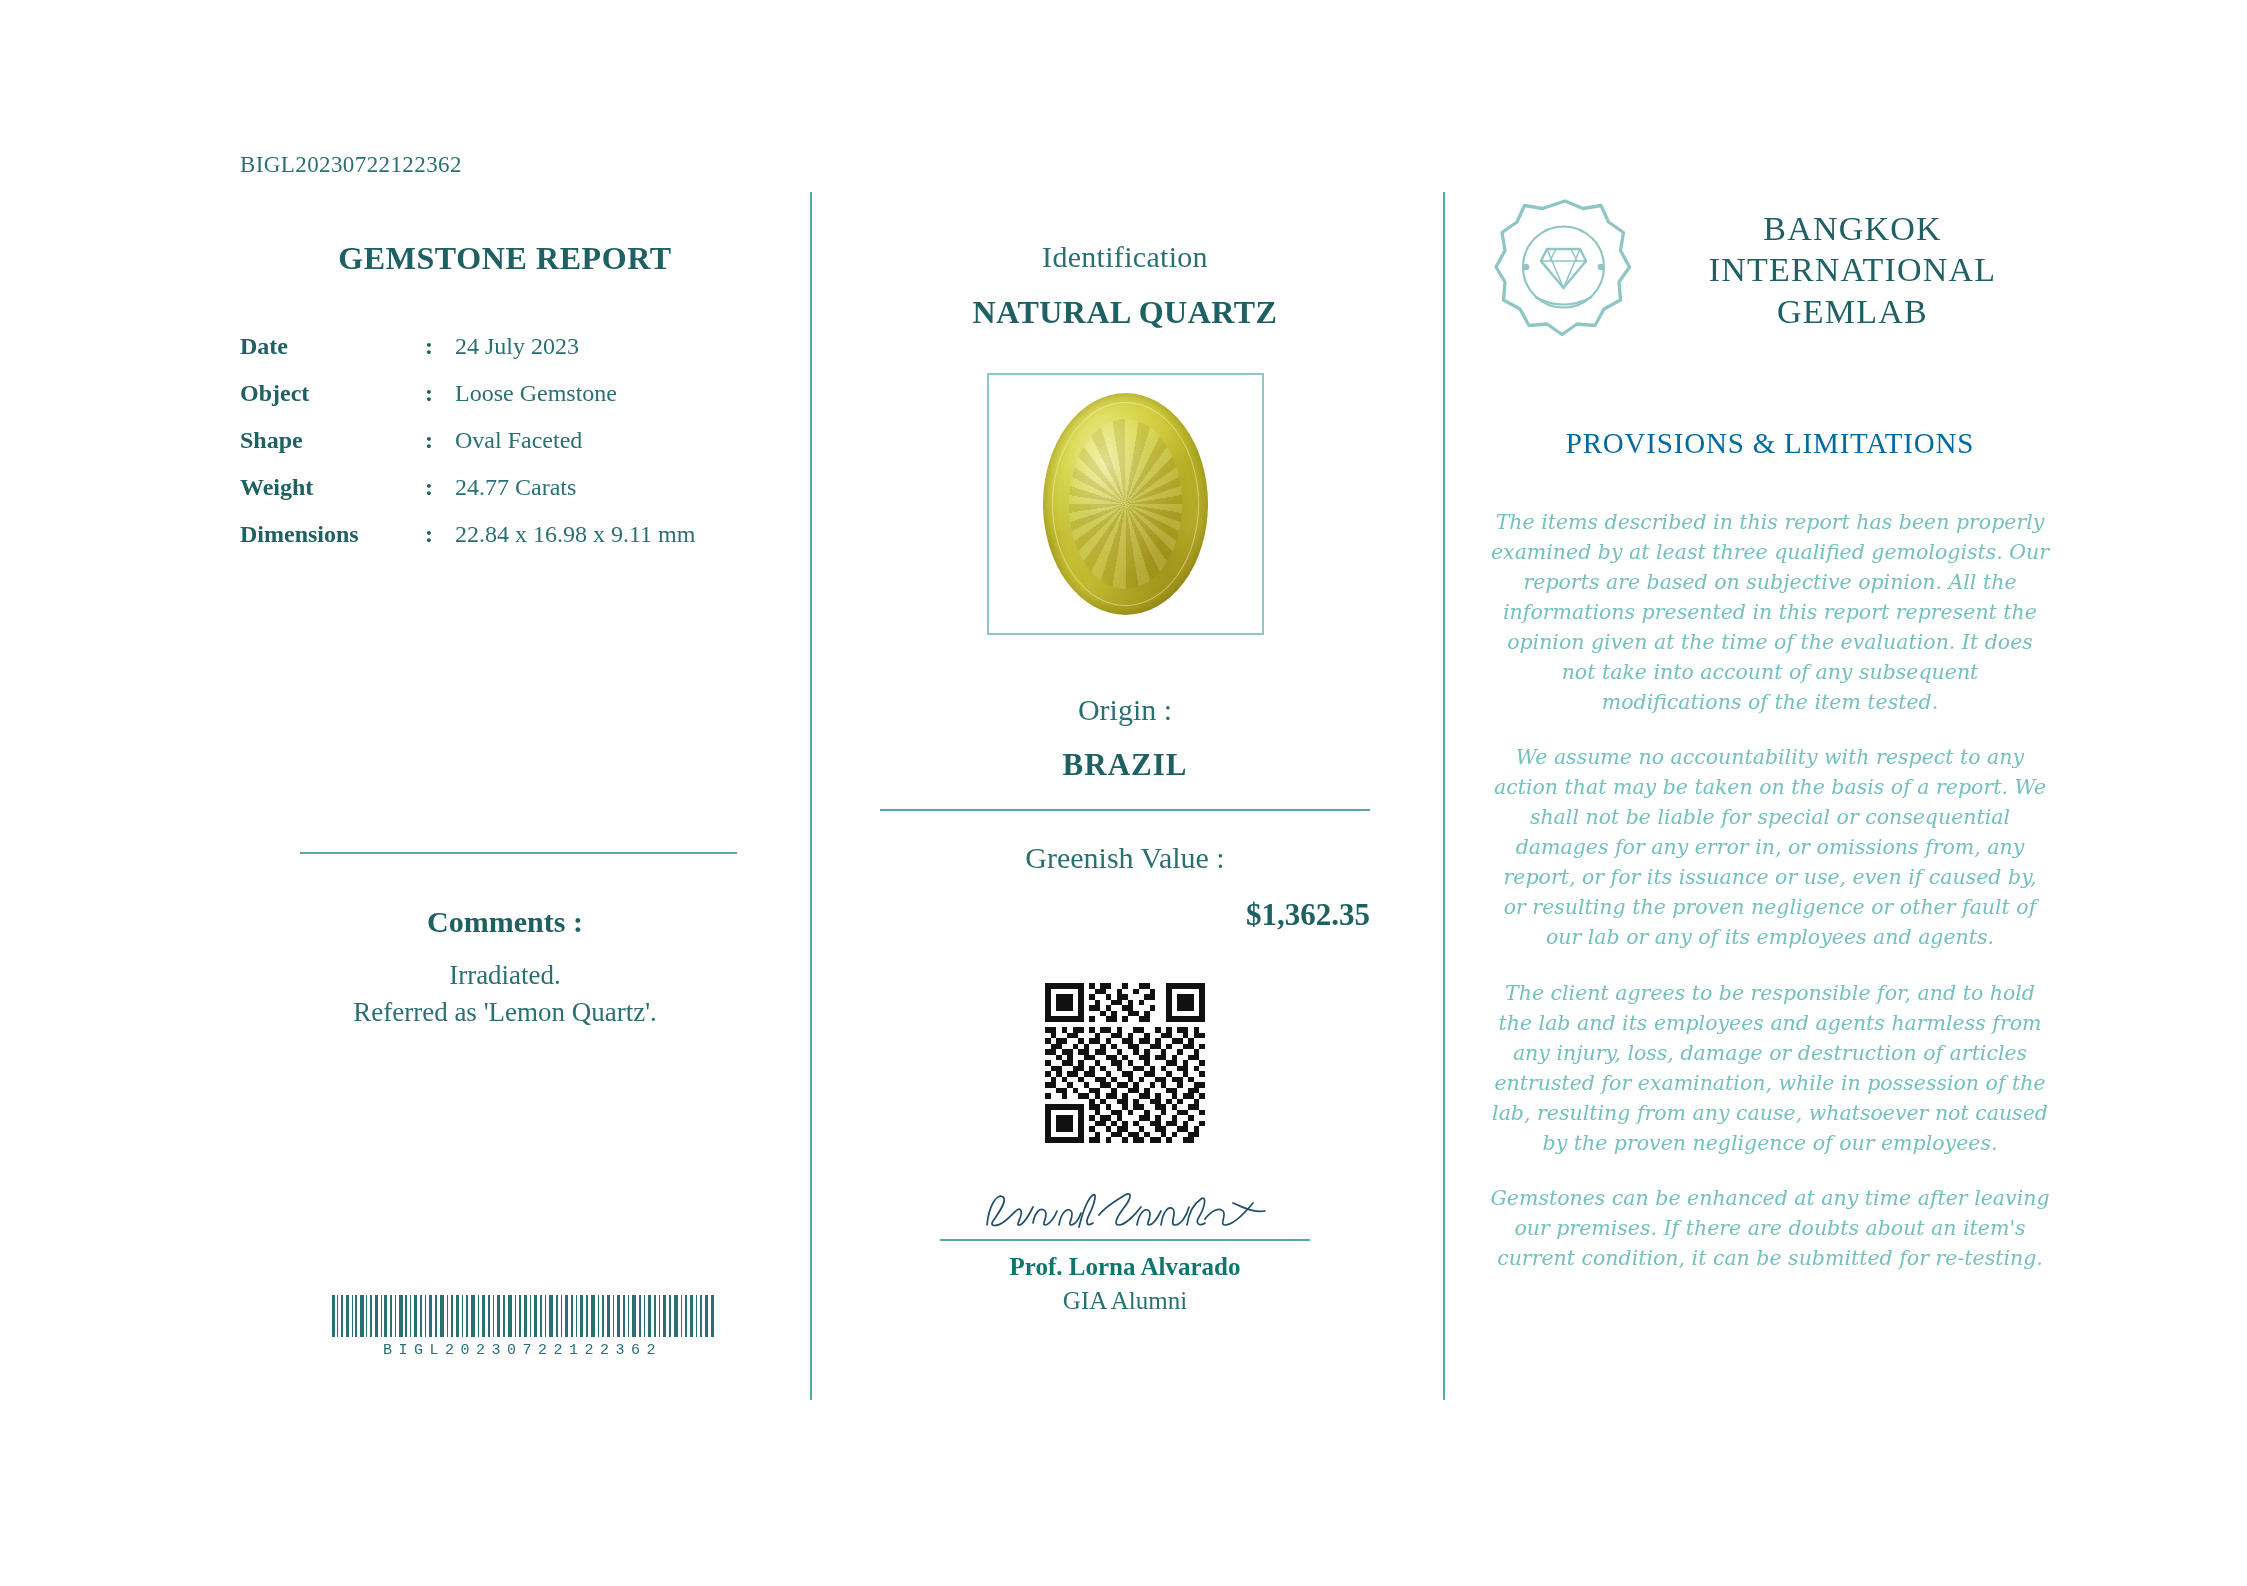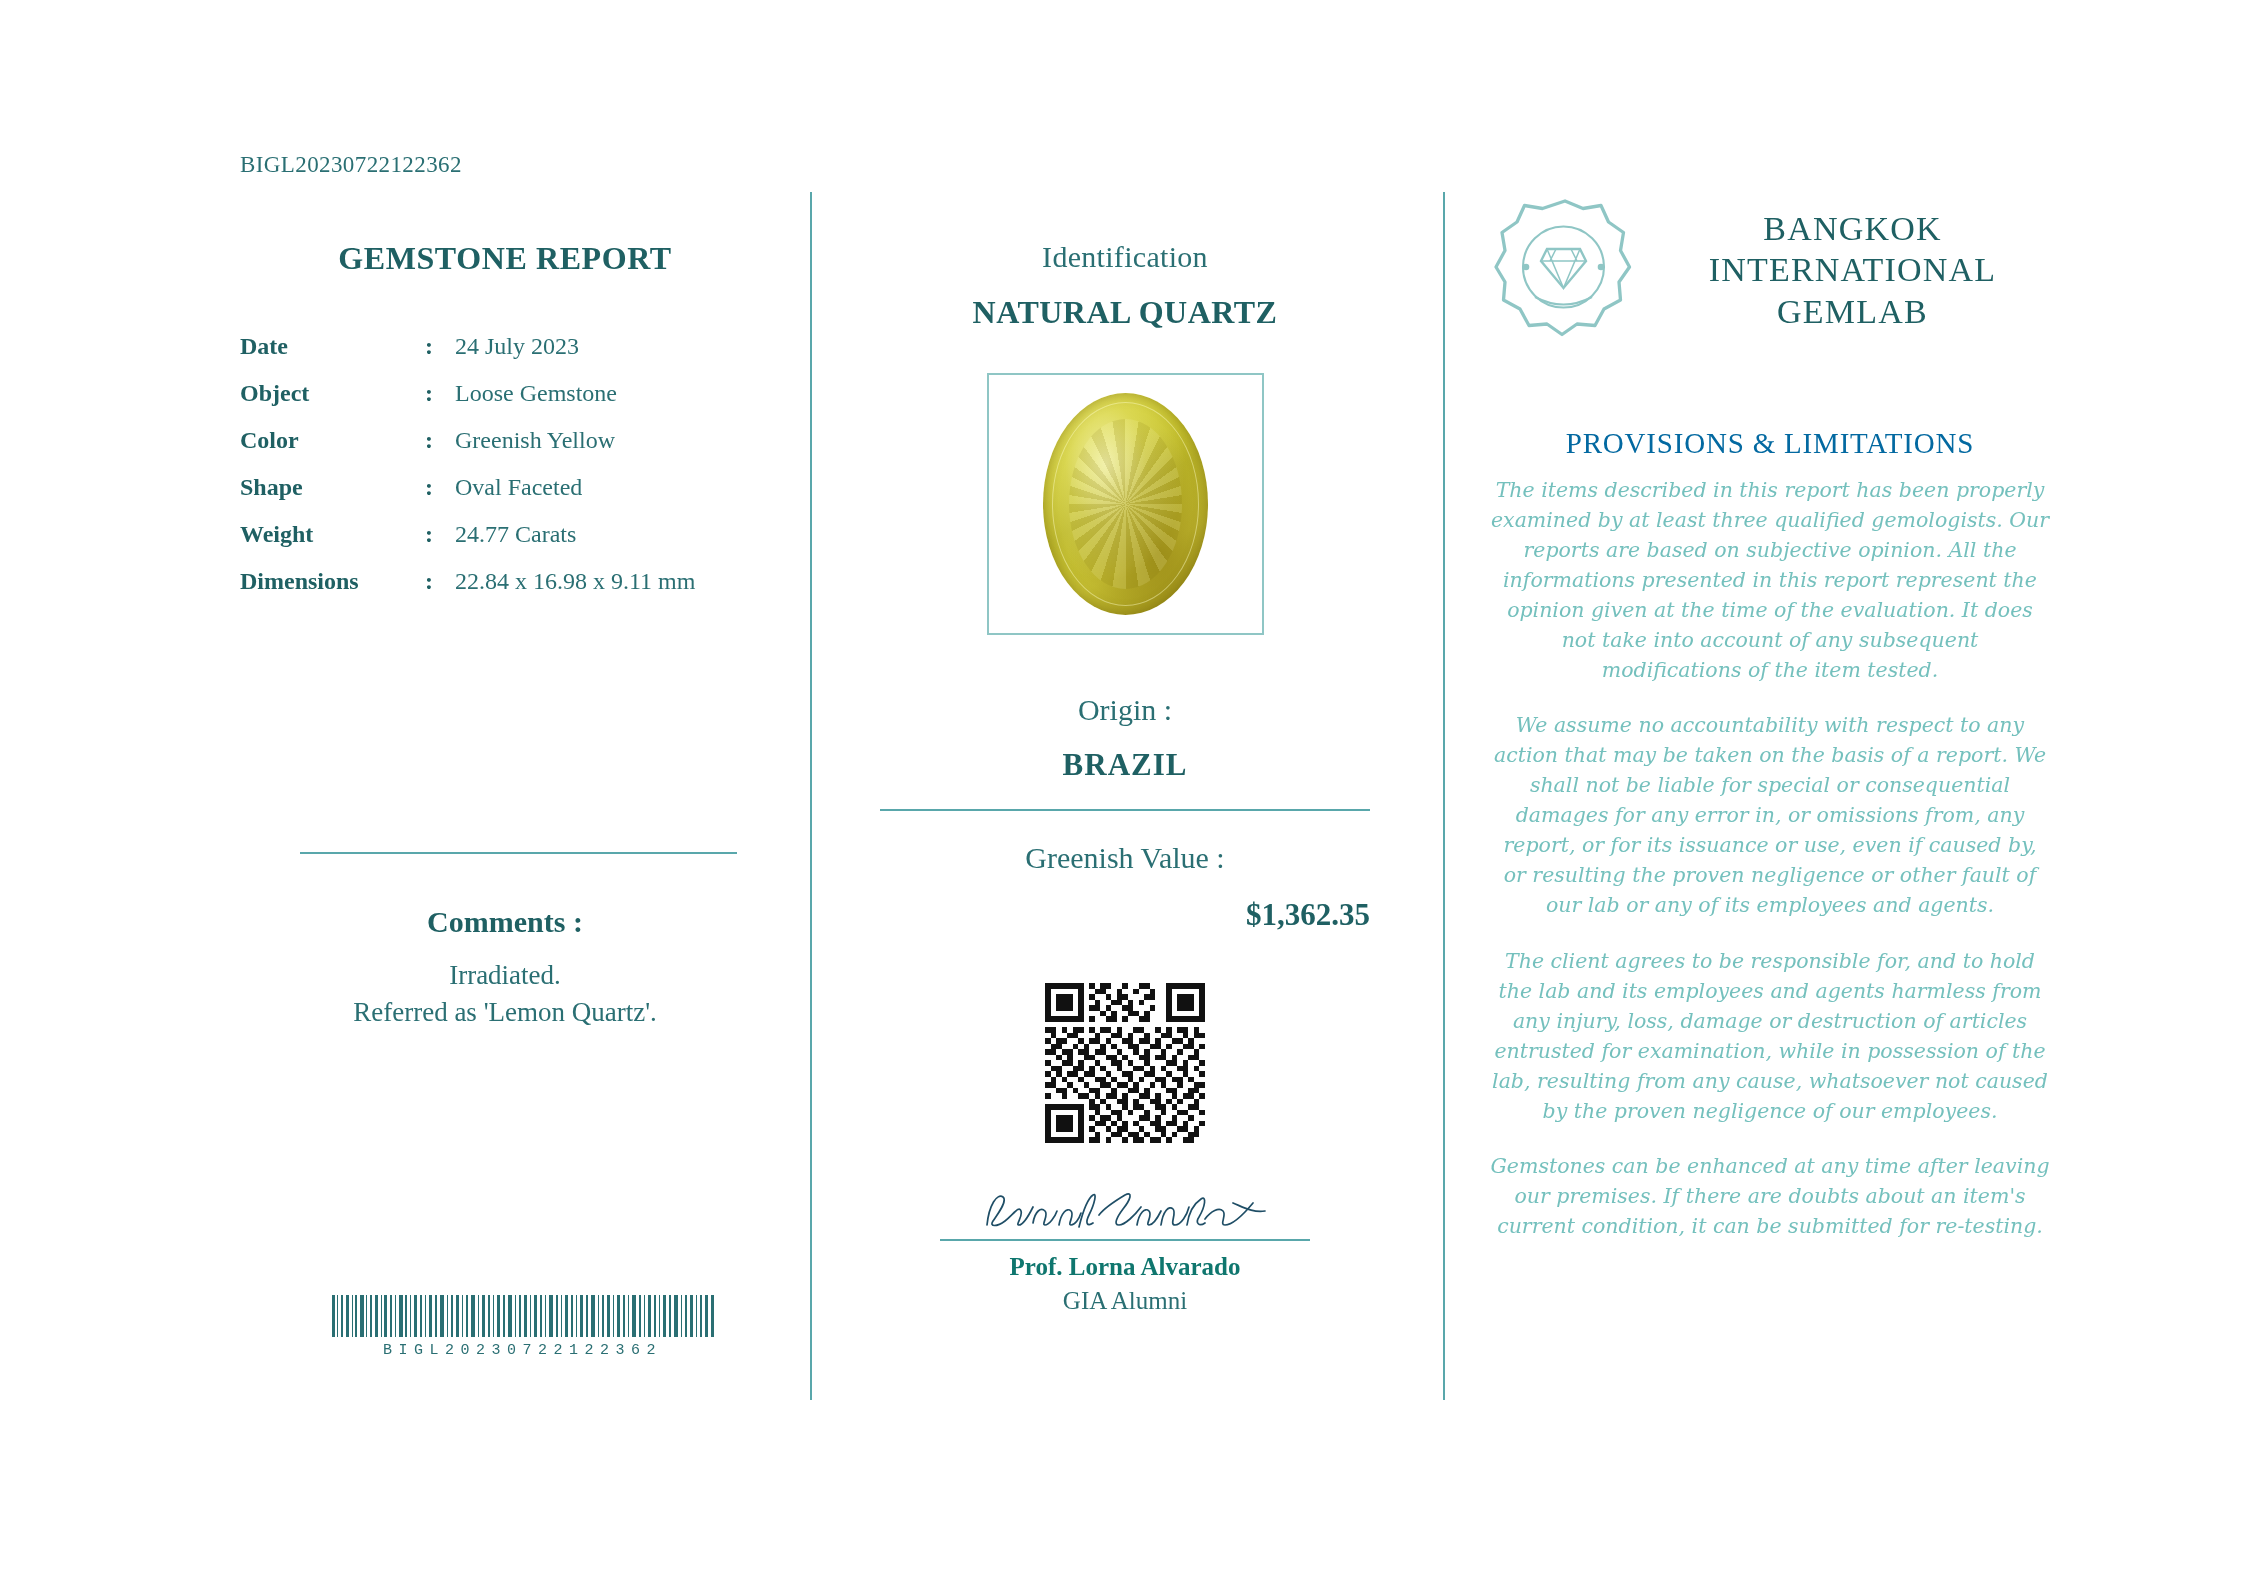--- a/index.html
+++ b/index.html
@@ -237,21 +237,21 @@
     text-align: center;
     flex: 1;
   }
   .prov-title {
     margin-top: 82px;
     text-align: center;
     font-size: 29px;
     letter-spacing: 0.8px;
     color: #0369a1;
   }
-  .prov-body { margin-top: 16px; }
+  .prov-body { margin-top: 48px; }
   .prov-p {
     font-family: "DejaVu Serif", serif;
     font-style: italic;
     font-size: 20.5px;
     line-height: 1.46;
     text-align: center;
     color: #74c0bd;
     margin: 0 0 26px 0;
   }
 </style>
@@ -271,25 +271,20 @@
       <tbody>
           <tr>
         <td class="k">Date</td>
         <td class="c">:</td>
         <td class="v">24 July 2023</td>
       </tr>
       <tr>
         <td class="k">Object</td>
         <td class="c">:</td>
         <td class="v">Loose Gemstone</td>
-      </tr>
-      <tr>
-        <td class="k">Color</td>
-        <td class="c">:</td>
-        <td class="v">Greenish Yellow</td>
       </tr>
       <tr>
         <td class="k">Shape</td>
         <td class="c">:</td>
         <td class="v">Oval Faceted</td>
       </tr>
       <tr>
         <td class="k">Weight</td>
         <td class="c">:</td>
         <td class="v">24.77 Carats</td>

